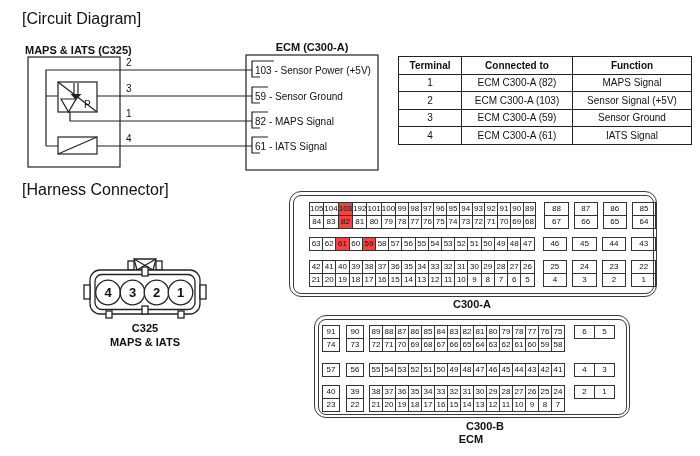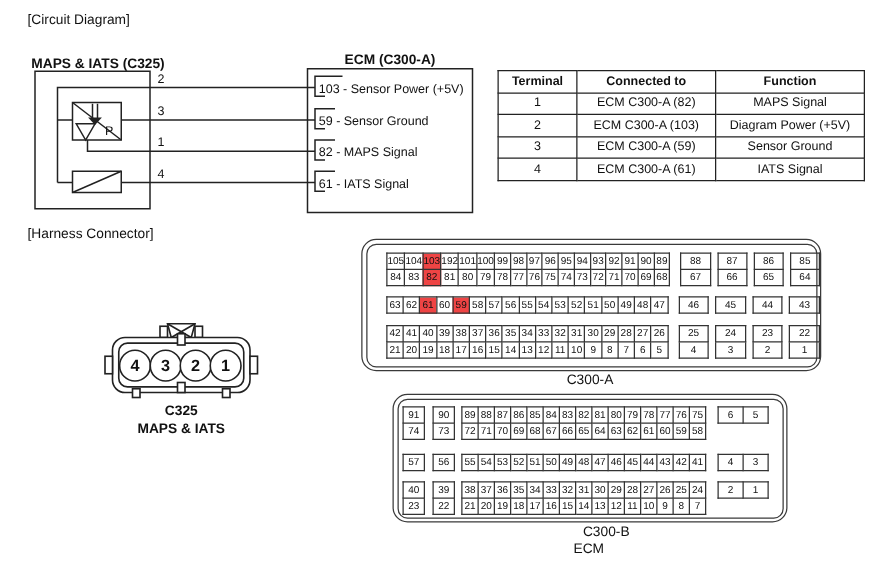--- a/index.html
+++ b/index.html
@@ -1,19 +1,19 @@
 <!DOCTYPE html>
 <html><head>
 <meta charset="utf-8">
 <style>
   html,body{margin:0;padding:0;background:#fff;}
   #page{position:relative;width:700px;height:456px;background:#fff;overflow:hidden;
         font-family:"Liberation Sans",sans-serif;color:#111;}
   .abs{position:absolute;}
-  .section-label{font-size:11px;color:#111;white-space:nowrap;}
+  .section-label{font-size:16px;color:#111;white-space:nowrap;}
   svg text{font-family:"Liberation Sans",sans-serif;fill:#111;}
   .svg-bold{font-weight:bold;}
   .mid{text-anchor:middle;}
 
   
   #conn-table{border-collapse:collapse;table-layout:fixed;}
   #conn-table th,#conn-table td{border:1.2px solid #222;text-align:center;
       font-size:10px;height:16.5px;padding:0 2px;white-space:nowrap;}
   #conn-table th{font-weight:bold;}
   #conn-table th:nth-child(1){width:58px;}
@@ -41,21 +41,21 @@
   #c300b-content{position:absolute;left:7px;top:9px;}
   #c300b-content .g1{margin-bottom:11px;}
   #c300b-content .g2{margin-bottom:8px;}
   .c300b .left{gap:6px;}
   .c300b .left td{width:16px;}
   .c300b .main{margin-left:5px;}
   .c300b .main td{width:12px;}
   .c300b .side{margin-left:9px;}
   .c300b .side td{width:19px;}
 
-  .connector-label{position:absolute;text-align:center;font-weight:normal;font-size:11px;
+  .connector-label{position:absolute;text-align:center;font-weight:bold;font-size:11px;
       line-height:13px;color:#111;}
 </style>
 </head>
 <body>
 
 <div id="page">
 
   <div class="abs section-label" style="left:22px;top:10px;">[Circuit Diagram]</div>
   <div class="abs section-label" style="left:22px;top:181px;">[Harness Connector]</div>
 
@@ -114,21 +114,21 @@
     </thead>
     <tbody>
         <tr>
           <td>1</td>
           <td>ECM C300-A (82)</td>
           <td>MAPS Signal</td>
         </tr>
         <tr>
           <td>2</td>
           <td>ECM C300-A (103)</td>
-          <td>Diagram Power (+5V)</td>
+          <td>Sensor Signal (+5V)</td>
         </tr>
         <tr>
           <td>3</td>
           <td>ECM C300-A (59)</td>
           <td>Sensor Ground</td>
         </tr>
         <tr>
           <td>4</td>
           <td>ECM C300-A (61)</td>
           <td>IATS Signal</td>

